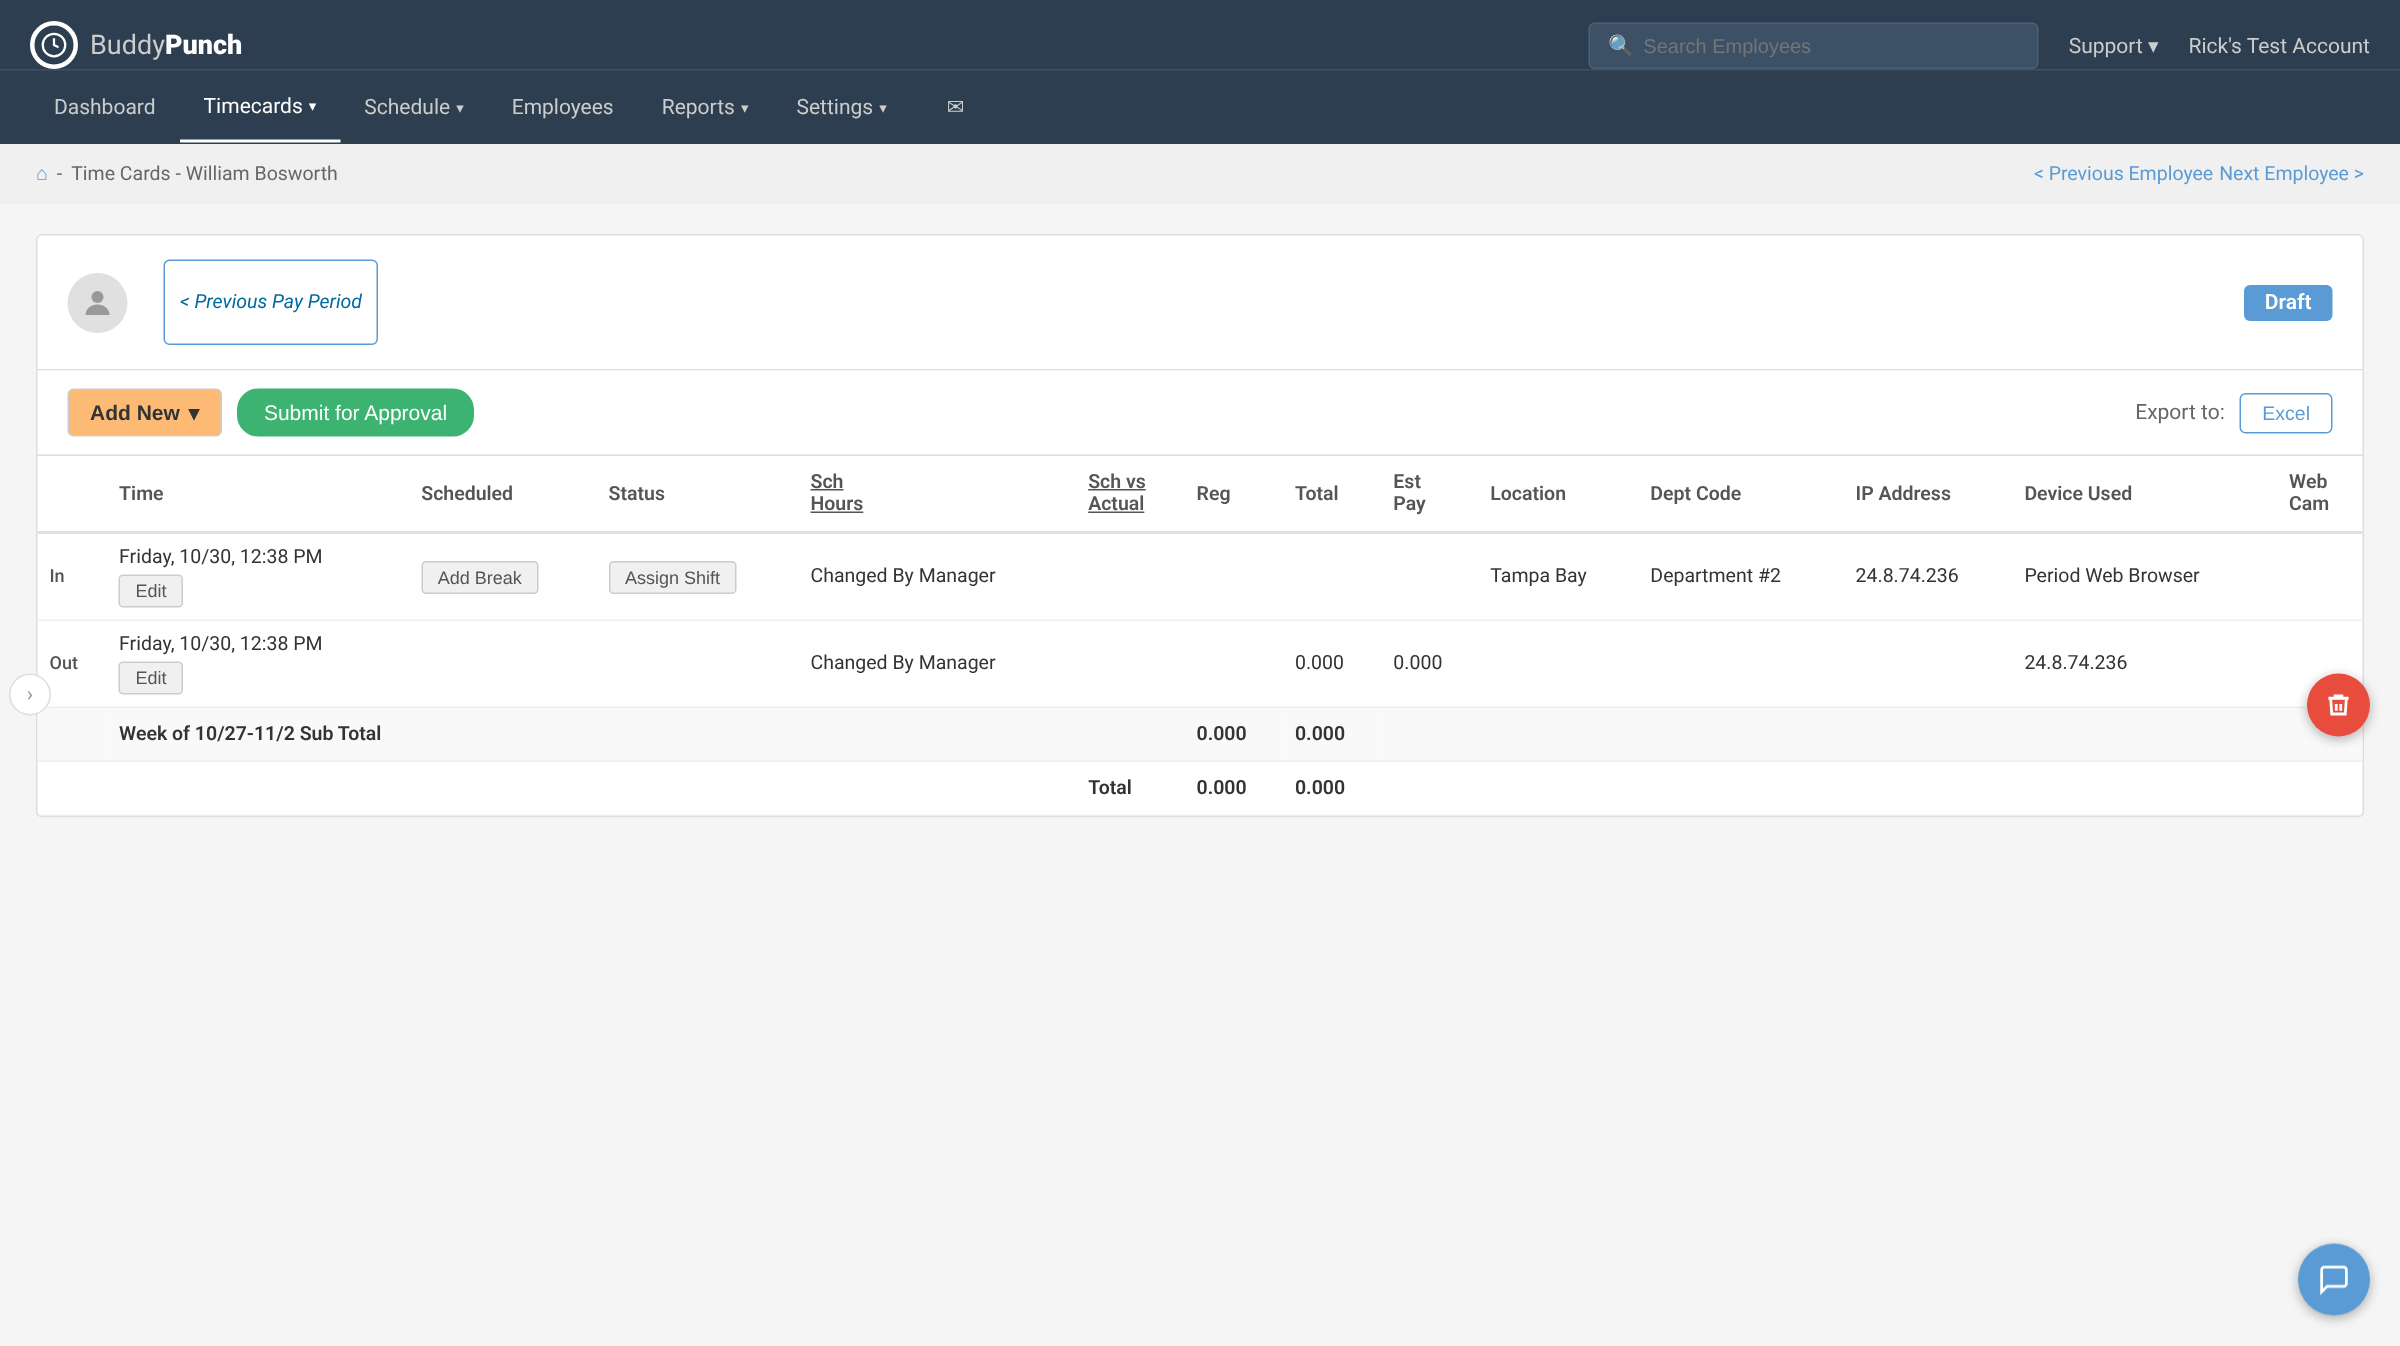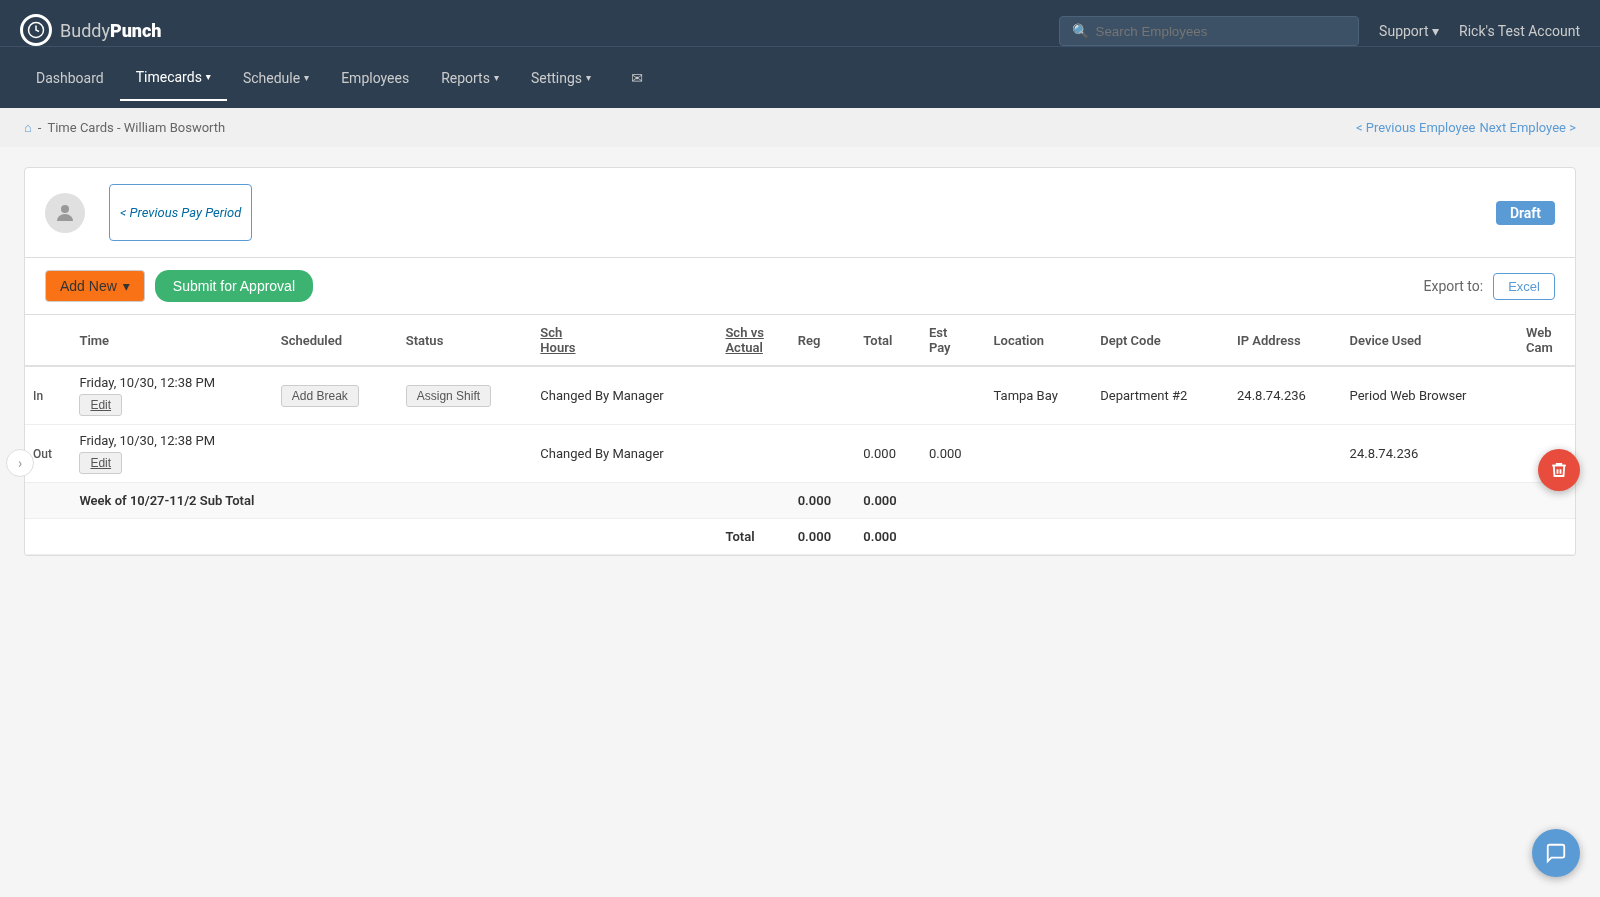--- a/index.html
+++ b/index.html
@@ -45,21 +45,21 @@
     }
     .support-link { color: #ccc; font-size: 14px; cursor: pointer; }
     .account-name { color: #ccc; font-size: 14px; cursor: pointer; }
 
     
     .nav-bar {
       background: #2c3e50;
       display: flex;
       align-items: center;
       padding: 0 20px;
-      height: 62px;
+      height: 50px;
       border-top: 1px solid #3d5166;
     }
     .nav-item {
       color: #ccc;
       padding: 14px 16px;
       cursor: pointer;
       font-size: 14px;
       display: flex; align-items: center; gap: 4px;
       text-decoration: none;
     }
@@ -117,27 +117,27 @@
 
     
     .toolbar {
       background: #fff;
       border: 1px solid #ddd;
       border-top: none;
       padding: 12px 20px;
       display: flex; align-items: center; justify-content: space-between;
     }
     .add-new-btn {
-      background: #f97316;
+      background: #fdba74;
       border: 1px solid #ccc;
       border-radius: 4px;
       padding: 7px 14px;
       cursor: pointer;
       display: flex; align-items: flex-start; gap: 6px;
-      font-size: 14px; color: #333;
+      font-size: 14px; color: #333; font-weight: bold;
     }
     .submit-btn {
       background: #3cb371;
       color: #fff;
       border: none;
       border-radius: 14px;
       padding: 8px 18px;
       cursor: pointer;
       font-size: 14px; font-weight: 500;
       margin-left: 10px;
@@ -182,21 +182,20 @@
     .in-out-label { color: #555; font-weight: 500; font-size: 12px; }
     .datetime-text { font-size: 13px; color: #333; margin-bottom: 4px; }
     .edit-btn {
       background: #f0f0f0;
       border: 1px solid #ccc;
       border-radius: 3px;
       padding: 3px 10px;
       cursor: pointer;
       font-size: 12px;
       color: #555;
-      text-decoration: underline;
     }
     .add-break-btn {
       background: #f0f0f0;
       border: 1px solid #ccc;
       border-radius: 3px;
       padding: 3px 10px;
       cursor: pointer;
       font-size: 12px;
       color: #555;
     }

